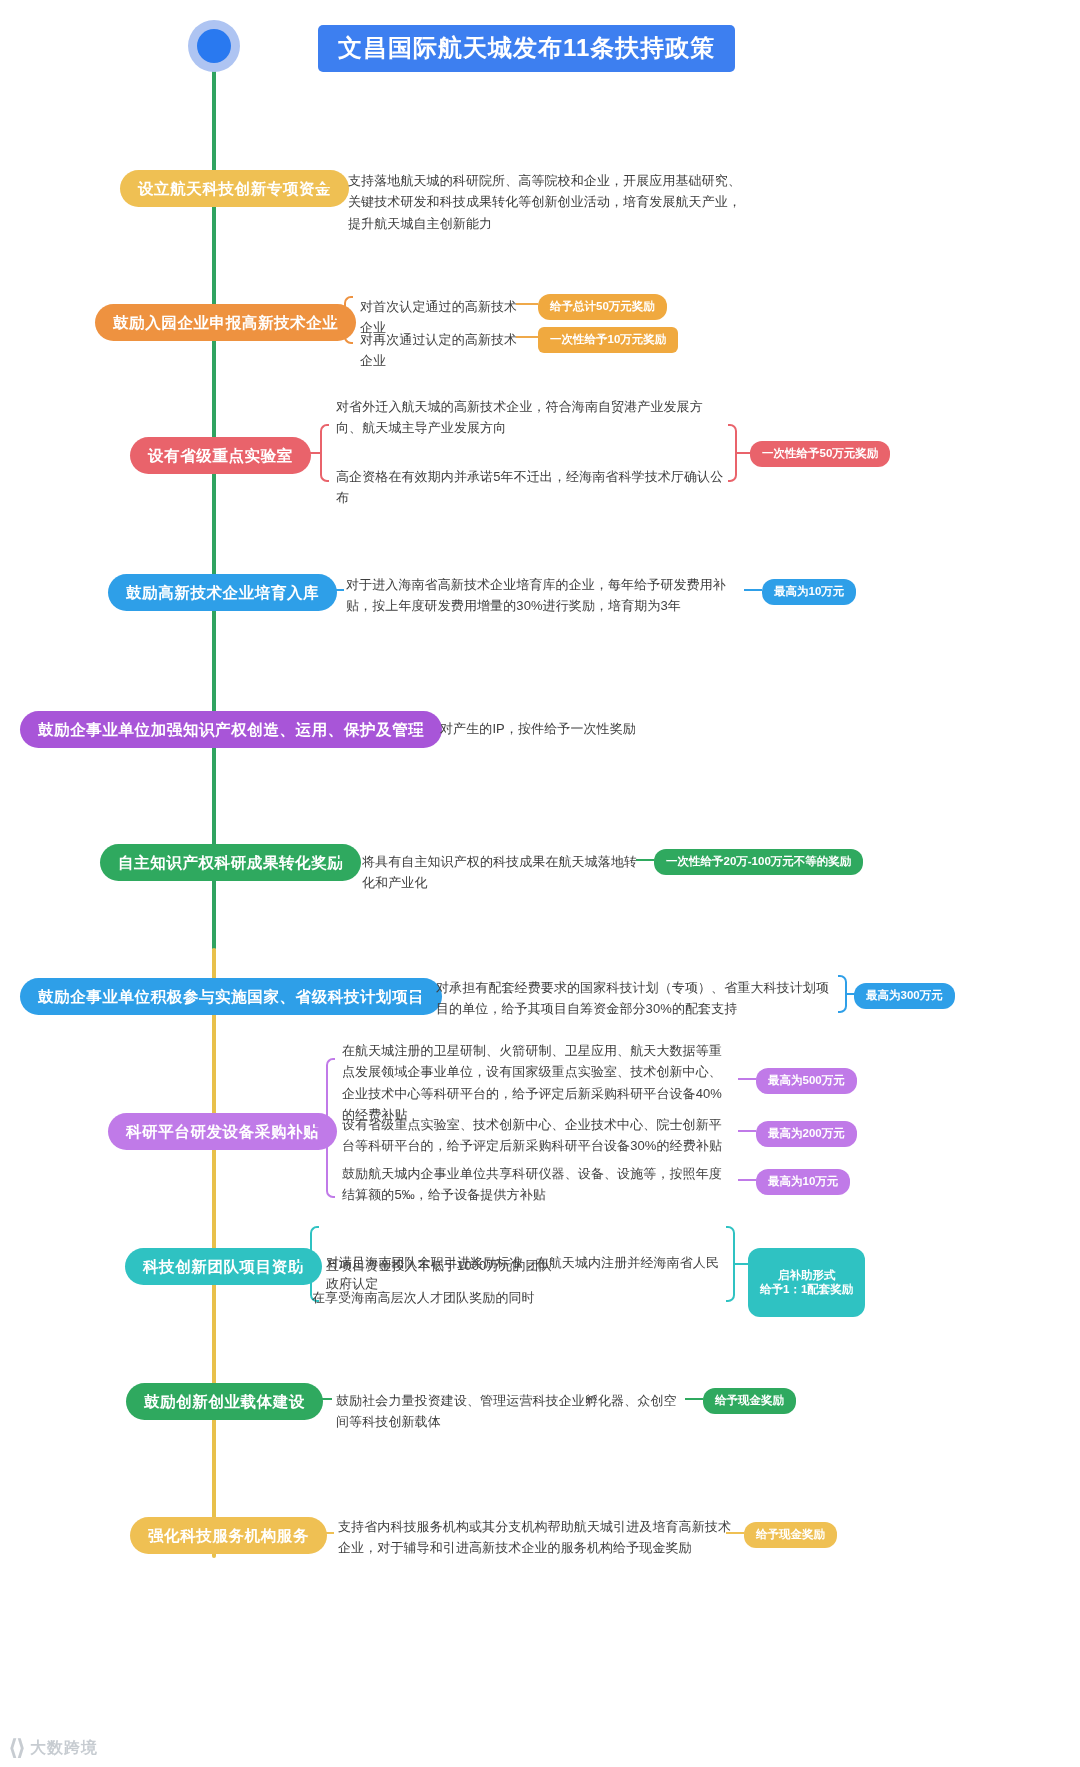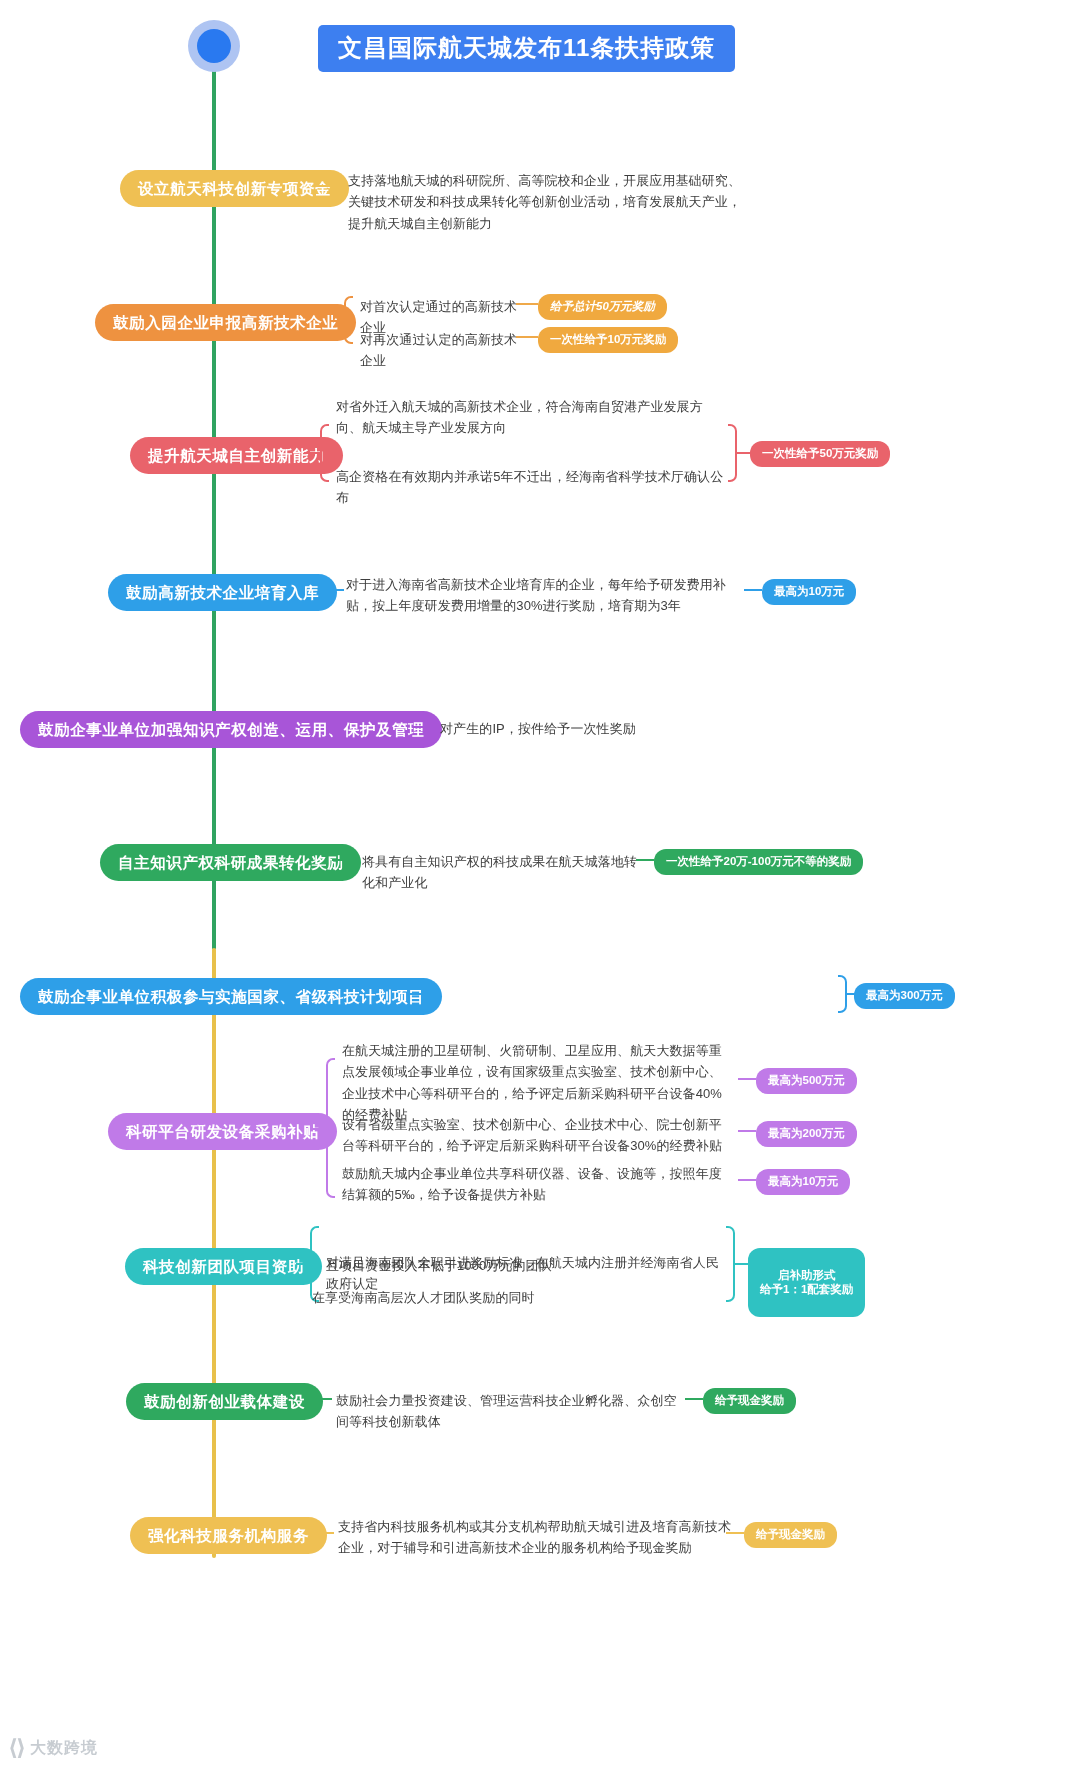--- a/index.html
+++ b/index.html
@@ -150,28 +150,28 @@
   <div class="hline" style="left:316px; top:185px; width:26px; background:#efc053;"></div>
   <div class="desc" style="left:348px; top:170px; width:400px;">支持落地航天城的科研院所、高等院校和企业，开展应用基础研究、关键技术研发和科技成果转化等创新创业活动，培育发展航天产业，提升航天城自主创新能力</div>
 
   <div class="hline" style="left:214px; top:320px; width:14px; background:#ee9240;"></div>
   <div class="topic" style="left:95px; top:304px; background:#ee9240;">鼓励入园企业申报高新技术企业</div>
   <div class="hline" style="left:330px; top:320px; width:14px; background:#ee9240;"></div>
   <div class="bracket" style="left:344px; top:296px; height:48px; border-color:#ee9240;"></div>
 
   <div class="desc" style="left:360px; top:296px; width:170px;">对首次认定通过的高新技术企业</div>
   <div class="hline" style="left:516px; top:303px; width:22px; background:#efa94a;"></div>
-  <div class="badge" style="left:538px; top:294px; background:#f0a93f;font-style:italic;">给予总计50万元奖励</div>
+  <div class="badge" style="left:538px; top:294px; background:#f0a93f;">给予总计50万元奖励</div>
 
   <div class="desc" style="left:360px; top:329px; width:170px;">对再次通过认定的高新技术企业</div>
   <div class="hline" style="left:516px; top:336px; width:22px; background:#efa94a;"></div>
-  <div class="badge" style="left:538px; top:327px; background:#f0a93f;">一次性给予10万元奖励</div>
+  <div class="badge" style="left:538px; top:327px; background:#f0a93f;border-radius:6px;">一次性给予10万元奖励</div>
 
   <div class="hline" style="left:214px; top:452px; width:14px; background:#e9636b;"></div>
-  <div class="topic" style="left:130px; top:437px; background:#e9636b;">提升航天城自主创新能力</div>
+  <div class="topic" style="left:130px; top:437px; background:#e9636b;">设有省级重点实验室</div>
   <div class="hline" style="left:304px; top:452px; width:16px; background:#e9636b;"></div>
   <div class="bracket" style="left:320px; top:424px; height:58px; border-color:#e9636b;"></div>
 
   <div class="desc" style="left:336px; top:396px; width:390px;">对省外迁入航天城的高新技术企业，符合海南自贸港产业发展方向、航天城主导产业发展方向</div>
   <div class="desc" style="left:336px; top:466px; width:390px;">高企资格在有效期内并承诺5年不迁出，经海南省科学技术厅确认公布</div>
 
   <div class="bracket-r" style="left:728px; top:424px; height:58px; border-color:#e9636b;"></div>
   <div class="hline" style="left:737px; top:452px; width:16px; background:#e9636b;"></div>
   <div class="badge" style="left:750px; top:441px; background:#e9636b;">一次性给予50万元奖励</div>
 
@@ -190,20 +190,21 @@
   <div class="hline" style="left:214px; top:859px; width:14px; background:#2fa95f;"></div>
   <div class="topic" style="left:100px; top:844px; background:#2fa95f;">自主知识产权科研成果转化奖励</div>
   <div class="hline" style="left:332px; top:859px; width:26px; background:#2fa95f;"></div>
   <div class="desc" style="left:362px; top:851px; width:280px;">将具有自主知识产权的科技成果在航天城落地转化和产业化</div>
   <div class="hline" style="left:636px; top:859px; width:18px; background:#2fa95f;"></div>
   <div class="badge" style="left:654px; top:849px; background:#2fa95f;">一次性给予20万-100万元不等的奖励</div>
 
   <div class="hline" style="left:214px; top:993px; width:14px; background:#2e9fe8;"></div>
   <div class="topic" style="left:20px; top:978px; background:#2e9fe8;">鼓励企事业单位积极参与实施国家、省级科技计划项目</div>
   <div class="hline" style="left:410px; top:993px; width:22px; background:#2e9fe8;"></div>
+  <div class="desc" style="left:436px; top:977px; width:400px;">对承担有配套经费要求的国家科技计划（专项）、省重大科技计划项目的单位，给予其项目自筹资金部分30%的配套支持</div>
   <div class="bracket-r" style="left:838px; top:975px; height:38px; border-color:#2e9fe8;"></div>
   <div class="hline" style="left:847px; top:993px; width:10px; background:#2e9fe8;"></div>
   <div class="badge" style="left:854px; top:983px; background:#2e9fe8;">最高为300万元</div>
 
   <div class="hline" style="left:214px; top:1128px; width:14px; background:#c07ae8;"></div>
   <div class="topic" style="left:108px; top:1113px; background:#c07ae8;">科研平台研发设备采购补贴</div>
   <div class="hline" style="left:312px; top:1128px; width:14px; background:#c07ae8;"></div>
   <div class="bracket" style="left:326px; top:1058px; height:140px; border-color:#c07ae8;"></div>
 
   <div class="desc" style="left:342px; top:1040px; width:390px;">在航天城注册的卫星研制、火箭研制、卫星应用、航天大数据等重点发展领域企事业单位，设有国家级重点实验室、技术创新中心、企业技术中心等科研平台的，给予评定后新采购科研平台设备40%的经费补贴</div>

